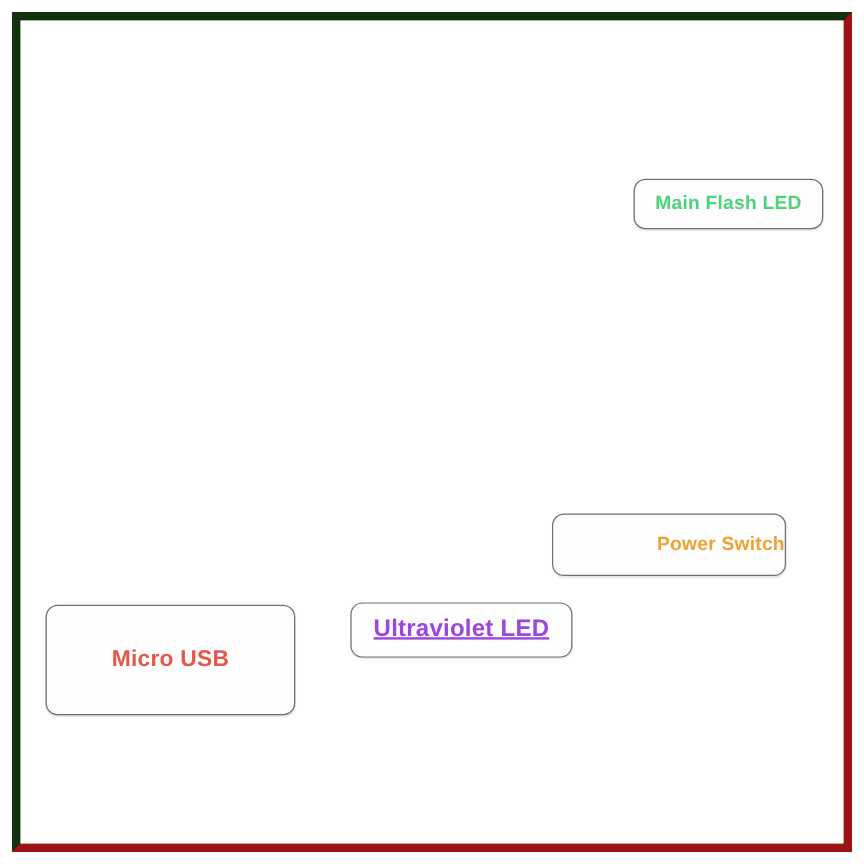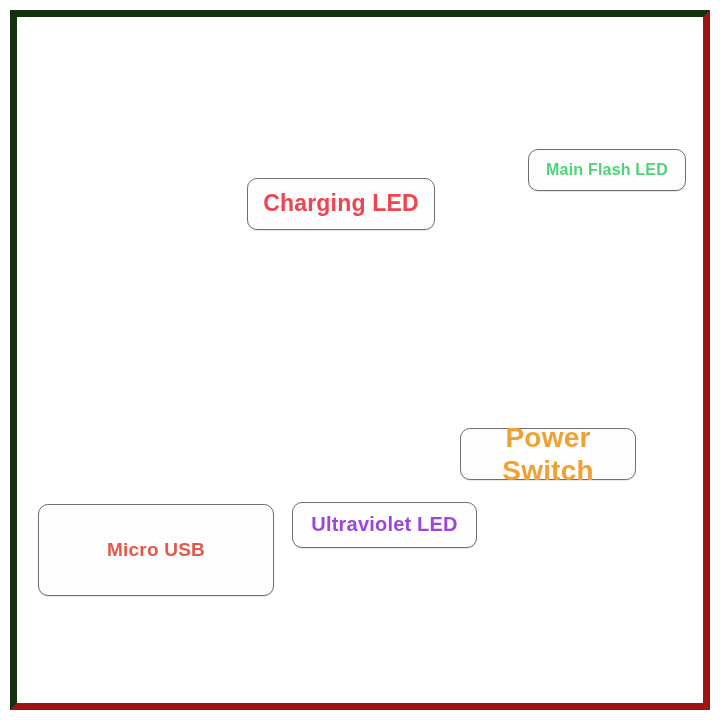--- a/index.html
+++ b/index.html
@@ -61,33 +61,35 @@
     color: #ef4452;
   }
   #c-mainflash {
     left: 528px; top: 149px;
     width: 158px; height: 42px;
     font-size: 16px;
     color: #4fd37a;
   }
   #c-power {
     left: 460px; top: 428px;
-    width: 176px; height: 52px;
-    font-size: 28px;
+    width: 195px; height: 52px;
+    font-size: 16px;
     color: #efa233;
+    justify-content: flex-end;
   }
   #c-uv {
     left: 292px; top: 502px;
     width: 185px; height: 46px;
     font-size: 20px;
     color: #9b46df;
+    text-decoration: underline;
   }
   #c-usb {
     left: 38px; top: 504px;
-    width: 236px; height: 92px;
+    width: 208px; height: 92px;
     font-size: 19px;
     color: #e4584b;
     flex-direction: row;
   }
 </style>
 </head>
 <body>
 
 <div id="stage">
 
@@ -258,23 +260,20 @@
       <path d="M433 188 L455 204 L433 221 Z"></path>
       <path d="M684 166 L703 180 L684 195 Z"></path>
       <path d="M638 438 L659 453 L638 469 Z"></path>
       <path d="M475 510 L496 525 L475 540 Z"></path>
       <path d="M168 594 L193 612 L173 594 Z"></path>
     </g>
   </svg>
 
   <div id="frame" style="border-color: rgb(19, 49, 15) rgb(157, 20, 20) rgb(157, 20, 20) rgb(19, 49, 15);"></div>
 
-  <div class="callout" id="c-charging" style="color: rgb(239, 68, 82);">
-    <span>Charging LED</span>
-  </div>
 
   <div class="callout" id="c-mainflash" style="color: rgb(79, 211, 122);">
     <span>Main Flash LED</span>
   </div>
 
   <div class="callout" id="c-power" style="color: rgb(239, 162, 51);">
     <span>Power Switch</span>
   </div>
 
   <div class="callout" id="c-uv" style="color: rgb(155, 70, 223);">

